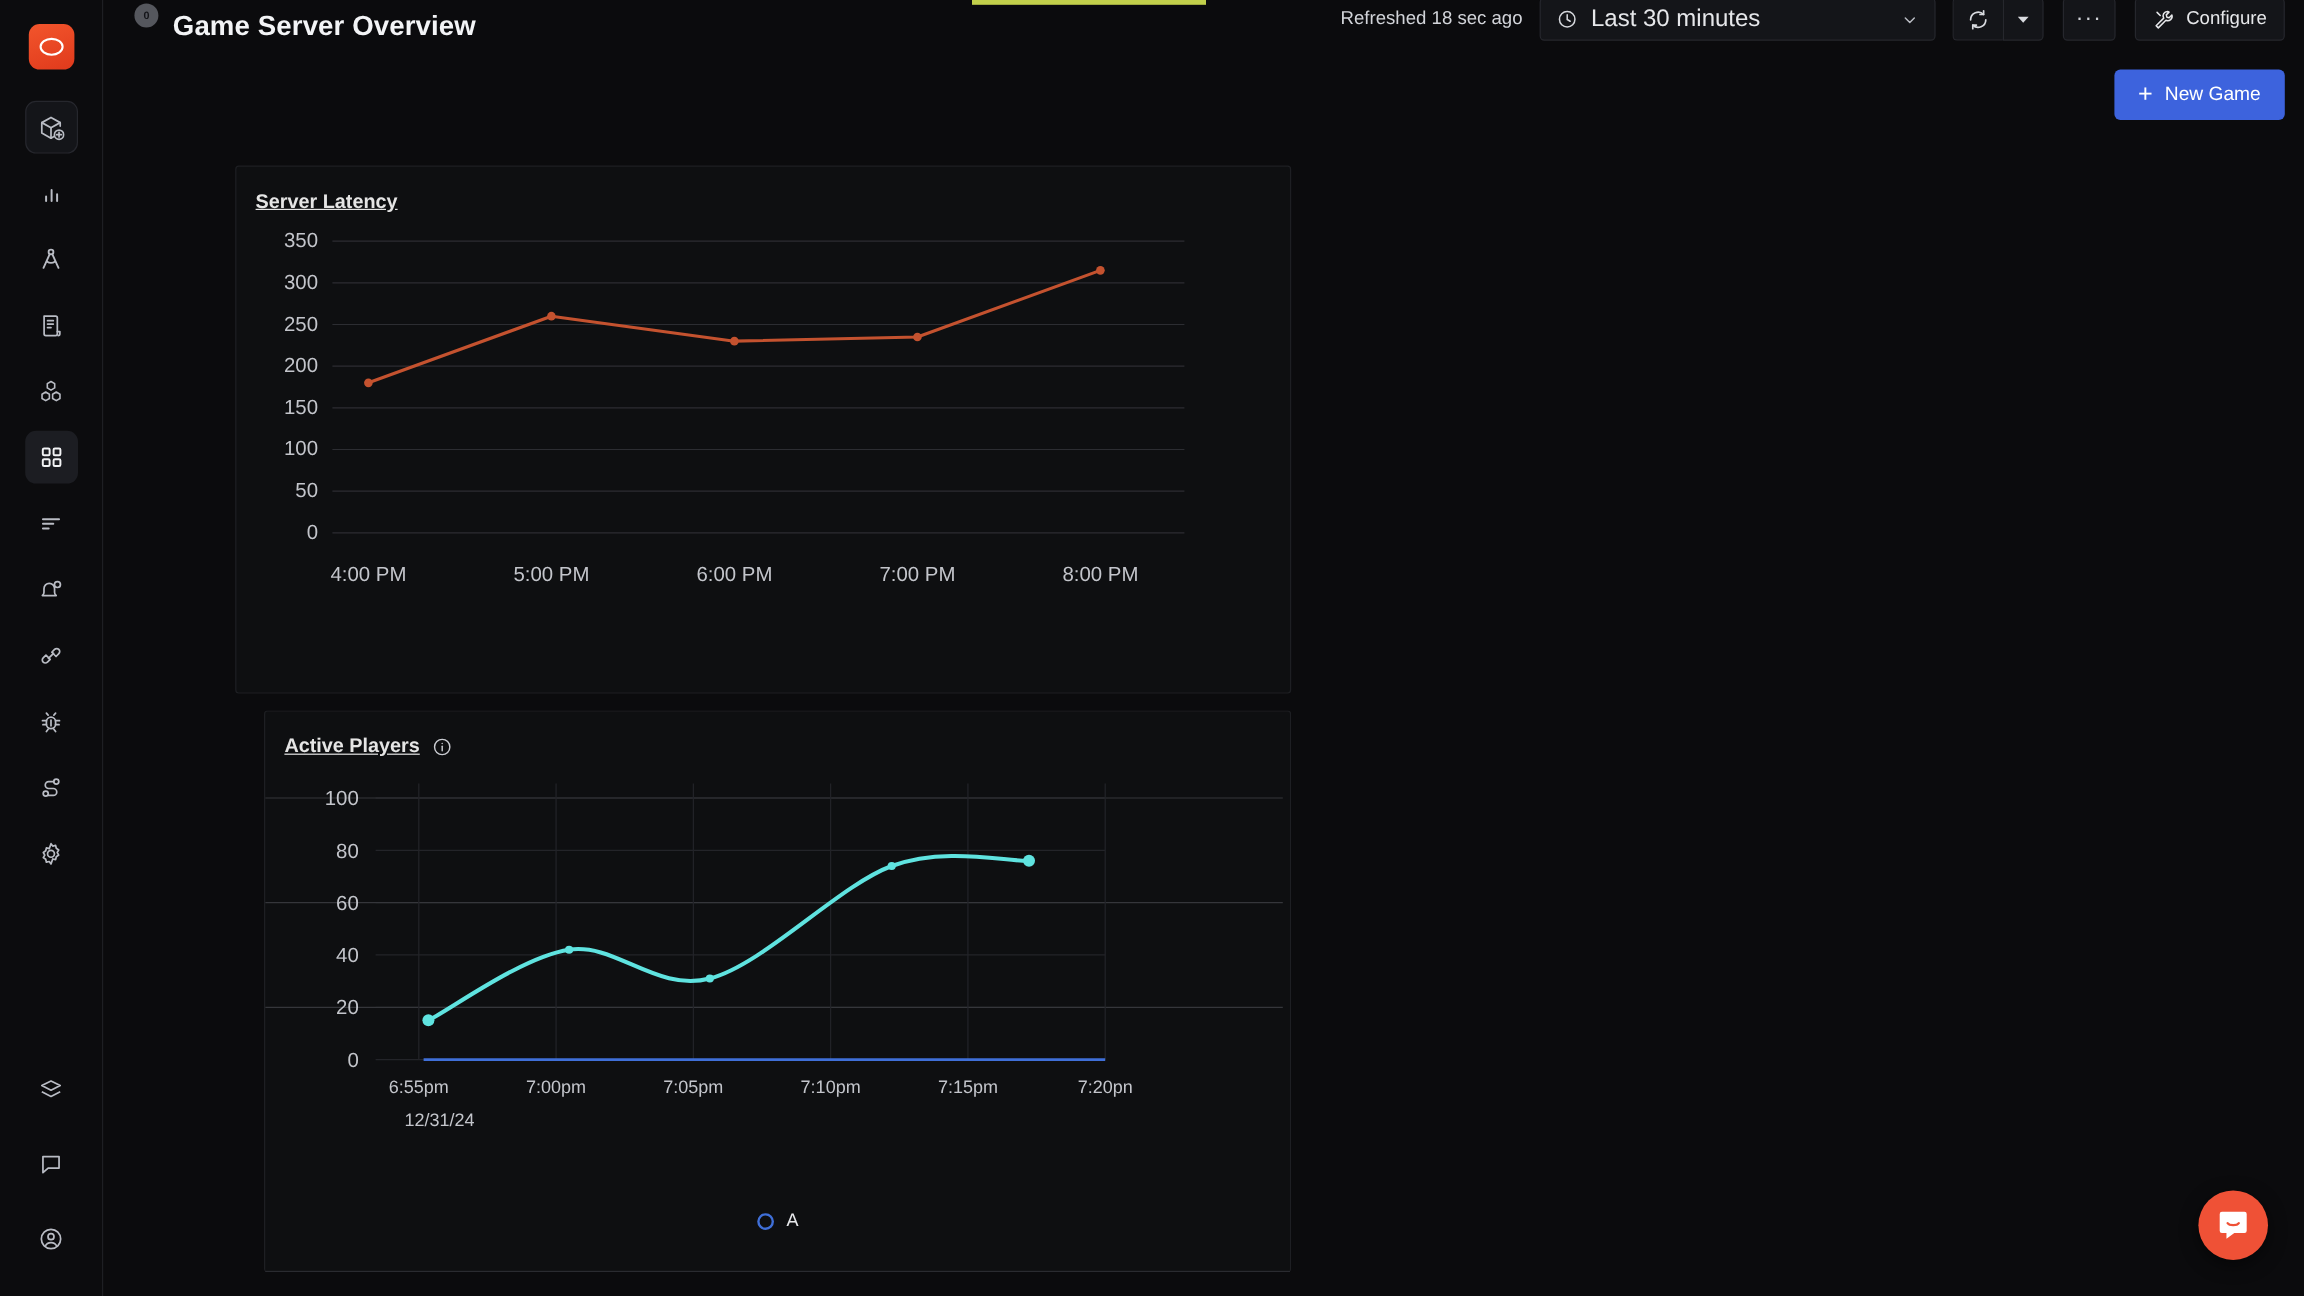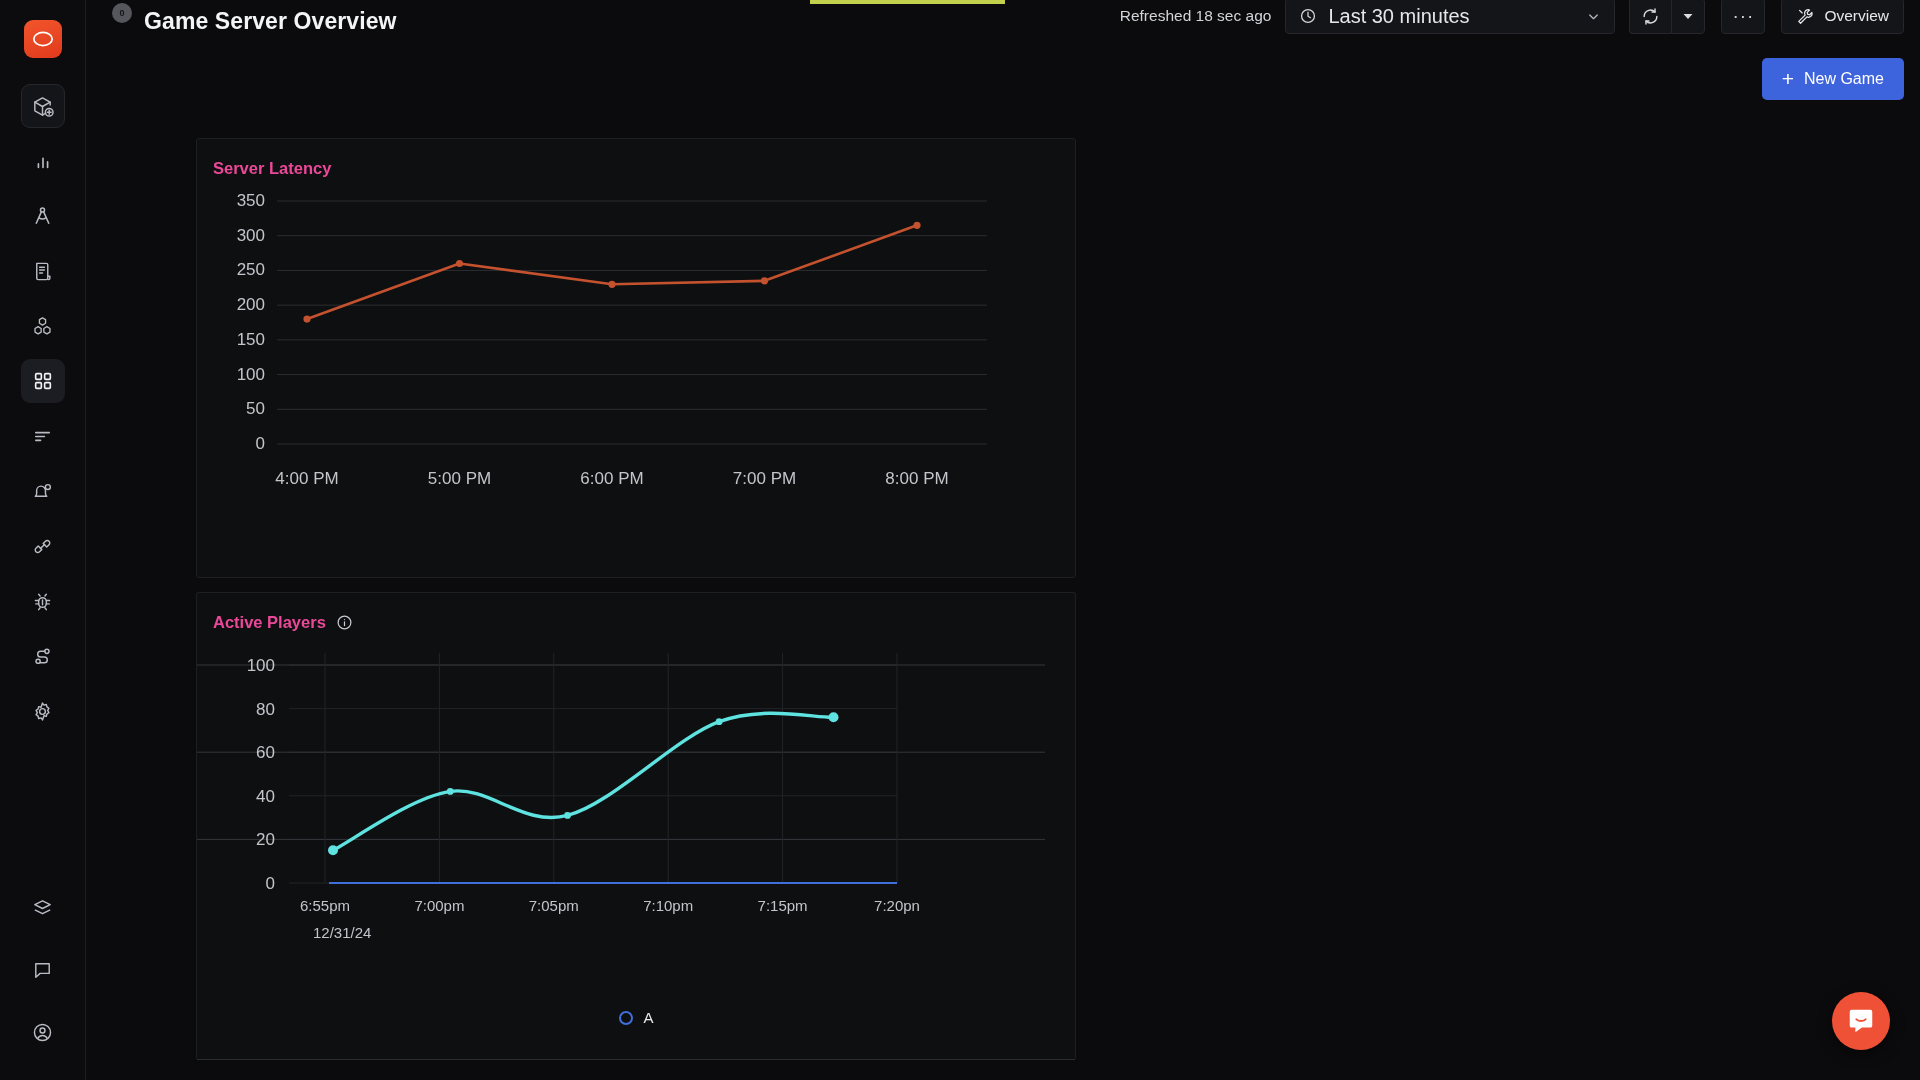--- a/index.html
+++ b/index.html
@@ -91,23 +91,23 @@
   }
   .new-panel-btn .plus { font-size: 21px; font-weight: 400; line-height: 1; margin-top: -2px; }
 
   
   .panels { position: absolute; left: 110px; top: 138px; width: 880px; }
   .panel {
     background: #0e0f11; border: 1px solid #1e1f23; border-radius: 3px;
     position: relative;
   }
   .panel-latency { height: 440px; }
-  .panel-players { height: 468px; margin-top: 14px; border-bottom: none; }
+  .panel-players { height: 468px; margin-top: 14px; border-bottom: none; margin-left: 24px; }
   .panel-header { display: flex; align-items: center; gap: 10px; padding: 20px 0 0 16px; }
-  .panel-title { font-size: 16.5px; font-weight: 700; color: #ec4899; }
+  .panel-title { font-size: 16.5px; font-weight: 700; color: #e5e5e5; text-decoration: underline; }
   .info-icon { color: #c9cbd1; display: flex; }
 
   .chart-wrap { position: absolute; inset: 0; }
   svg.chart { display: block; }
   .tick-text { font-family: "Liberation Sans", sans-serif; fill: #c3c5cb; }
 
   .legend-row {
     position: absolute; left: 0; right: 0; bottom: 34px;
     display: flex; align-items: center; justify-content: center; gap: 9px;
   }
@@ -291,21 +291,21 @@
           </svg>
         </div>
 
         <div class="icon-btn more-btn">···</div>
 
         <div class="configure-btn">
           <svg width="19" height="19" viewBox="0 0 24 24" fill="none" stroke="currentColor" stroke-width="1.6" stroke-linecap="round" stroke-linejoin="round">
             <path d="M15.5 3.2a4.6 4.6 0 00-4 7l-8 8 2.3 2.3 8-8a4.6 4.6 0 006.3-5.6l-2.9 2.9-2.4-.6-.6-2.4 2.9-2.9a4.6 4.6 0 00-1.6-.7z"></path>
             <path d="M4.5 4.2l3.3 3.3"></path>
           </svg>
-          <span>Overview</span>
+          <span>Configure</span>
         </div>
       </div>
     </div>
 
     <div class="newpanel-row">
       <button class="new-panel-btn">
         <span class="plus">+</span>
         <span>New Game</span>
       </button>
     </div>

